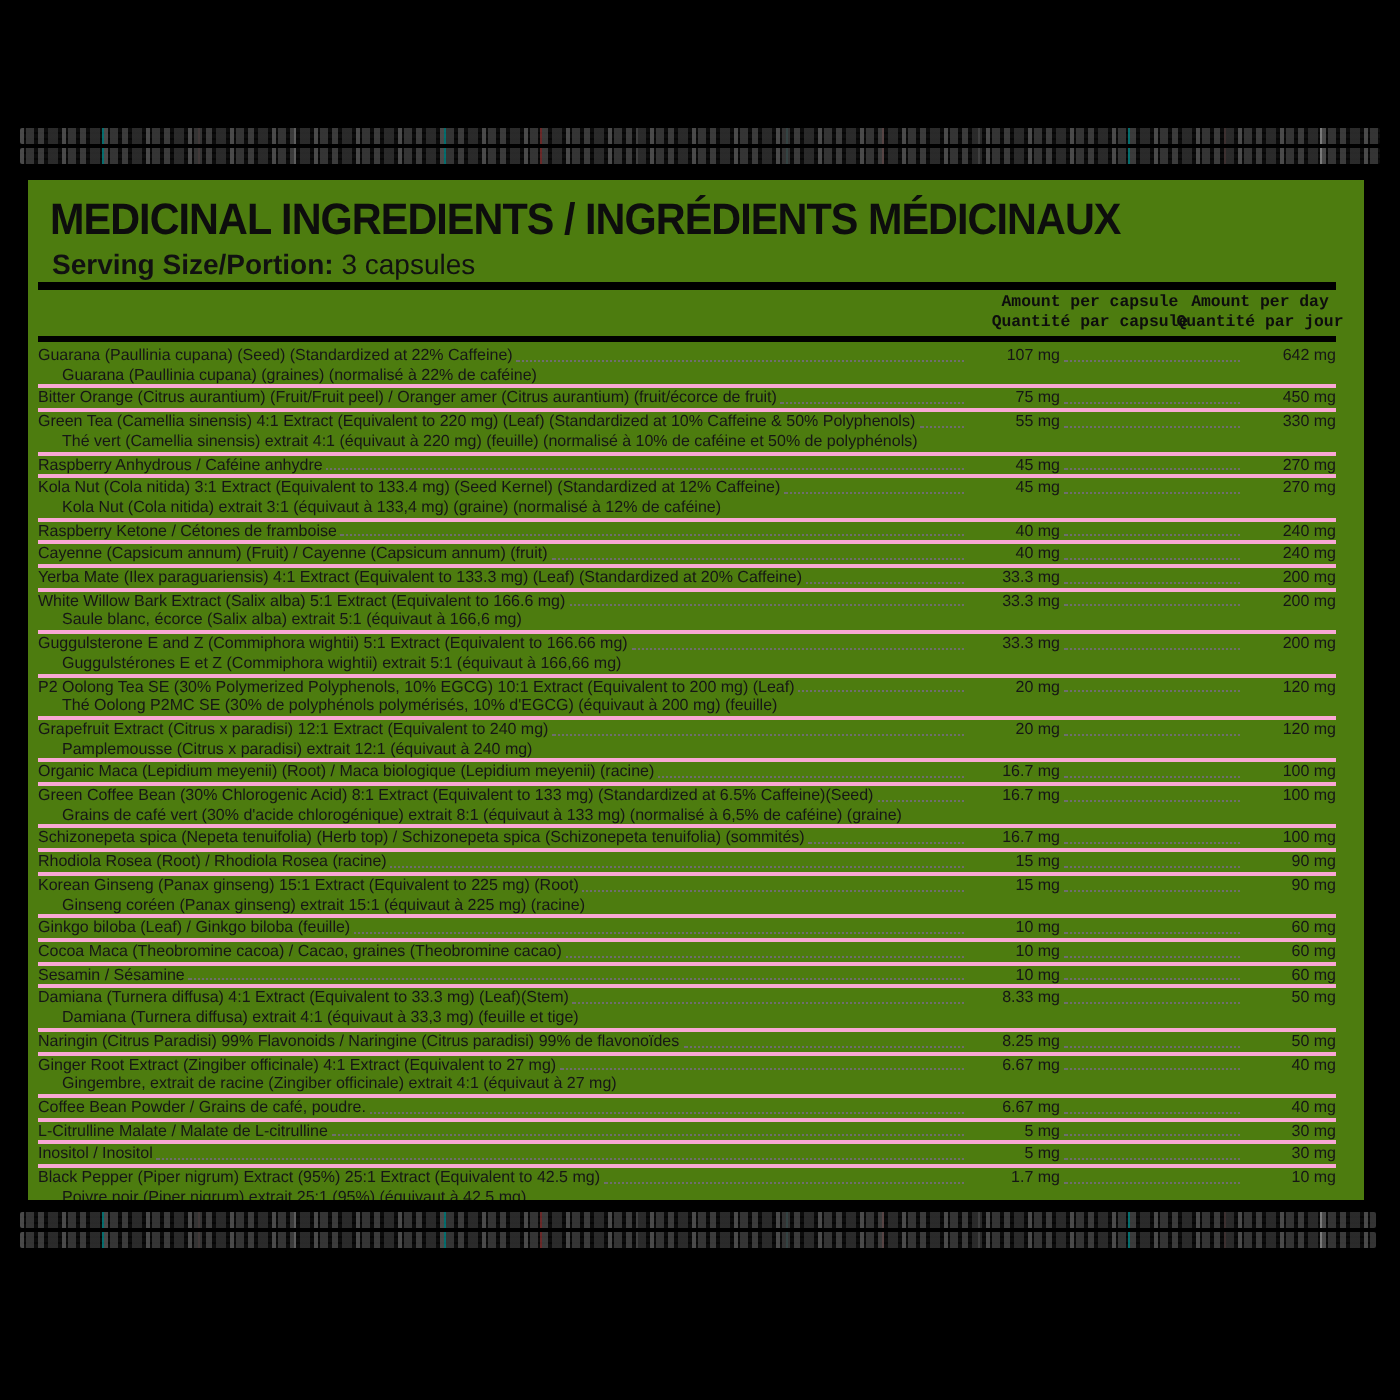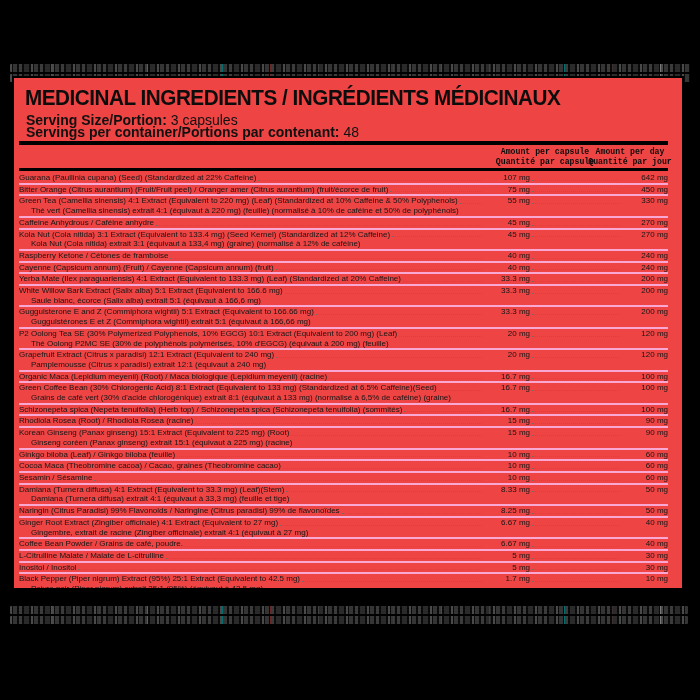--- a/index.html
+++ b/index.html
@@ -20,22 +20,22 @@
         rgba(50,50,50,.8) 14px 19px, transparent 19px 21px),
       repeating-linear-gradient(90deg, transparent 0 41px, rgba(0,190,190,.55) 41px 42px,
         transparent 42px 89px, rgba(200,70,70,.5) 89px 90px,
         transparent 90px 137px, rgba(230,230,230,.5) 137px 138px, transparent 138px 171px),
       repeating-linear-gradient(0deg, transparent 0 2px, rgba(0,0,0,.55) 2px 3px);
   }
   #redact-top{top:62px;}
   #redact-bottom{top:604px;right:12px;}
   
   .panel{
-    position:absolute;left:12px;top:76px;width:672px;height:514px;
-    background:#ef4444;border:2px solid #000;box-sizing:border-box;
+    position:absolute;left:12px;top:88px;width:672px;height:514px;
+    background:#4d7c0f;border:2px solid #000;box-sizing:border-box;
     padding:3px 14px 0 5px;overflow:hidden;
   }
   .title{
     font-size:22px;font-weight:700;letter-spacing:-.5px;white-space:nowrap;
     transform:scaleX(.94);transform-origin:left center;
     margin:4px 0 3px 6px;color:#0d0d0d;
   }
   .serv{font-size:14px;line-height:12px;margin-left:7px;}
   .serv b{font-weight:700;}
   .rule-thick{height:4px;background:#000;margin:3px 0 1px;}
@@ -65,24 +65,20 @@
     <div class="rline"></div>
     <div class="rline"></div>
   </div>
 
 <div class="panel">
   <div class="title">MEDICINAL INGREDIENTS / INGRÉDIENTS MÉDICINAUX</div>
   <div class="serv">
     <b>Serving Size/Portion:</b>
     <span>3 capsules</span>
   </div>
-  <div class="serv">
-    <b>Servings per container/Portions par contenant:</b>
-    <span>48</span>
-  </div>
   <div class="rule-thick"></div>
 
   <div class="colheads">
     <div class="h cap">
       <div>Amount per capsule</div>
       <div>Quantité par capsule</div>
     </div>
     <div class="h day">
       <div>Amount per day</div>
       <div>Quantité par jour</div>
@@ -92,20 +88,21 @@
 
   <div class="tbl" id="rows">
       <div class="row">
         <div class="ln">
           <span class="nm">Guarana (Paullinia cupana) (Seed) (Standardized at 22% Caffeine)</span>
           <span class="ldr"></span>
           <span class="a1">107 mg</span>
           <span class="ldr2"></span>
           <span class="a2">642 mg</span>
         </div>
+        <div class="cont">Guarana (Paullinia cupana) (graines) (normalisé à 22% de caféine)</div>
       </div>
       <div class="row">
         <div class="ln">
           <span class="nm">Bitter Orange (Citrus aurantium) (Fruit/Fruit peel) / Oranger amer (Citrus aurantium) (fruit/écorce de fruit)</span>
           <span class="ldr"></span>
           <span class="a1">75 mg</span>
           <span class="ldr2"></span>
           <span class="a2">450 mg</span>
         </div>
       </div>
@@ -114,21 +111,21 @@
           <span class="nm">Green Tea (Camellia sinensis) 4:1 Extract (Equivalent to 220 mg) (Leaf) (Standardized at 10% Caffeine &amp; 50% Polyphenols)</span>
           <span class="ldr"></span>
           <span class="a1">55 mg</span>
           <span class="ldr2"></span>
           <span class="a2">330 mg</span>
         </div>
         <div class="cont">Thé vert (Camellia sinensis) extrait 4:1 (équivaut à 220 mg) (feuille) (normalisé à 10% de caféine et 50% de polyphénols)</div>
       </div>
       <div class="row">
         <div class="ln">
-          <span class="nm">Caffeine Anhydrous / Caféine anhydre</span>
+          <span class="nm">Raspberry Anhydrous / Caféine anhydre</span>
           <span class="ldr"></span>
           <span class="a1">45 mg</span>
           <span class="ldr2"></span>
           <span class="a2">270 mg</span>
         </div>
       </div>
       <div class="row">
         <div class="ln">
           <span class="nm">Kola Nut (Cola nitida) 3:1 Extract (Equivalent to 133.4 mg) (Seed Kernel) (Standardized at 12% Caffeine)</span>
           <span class="ldr"></span>

